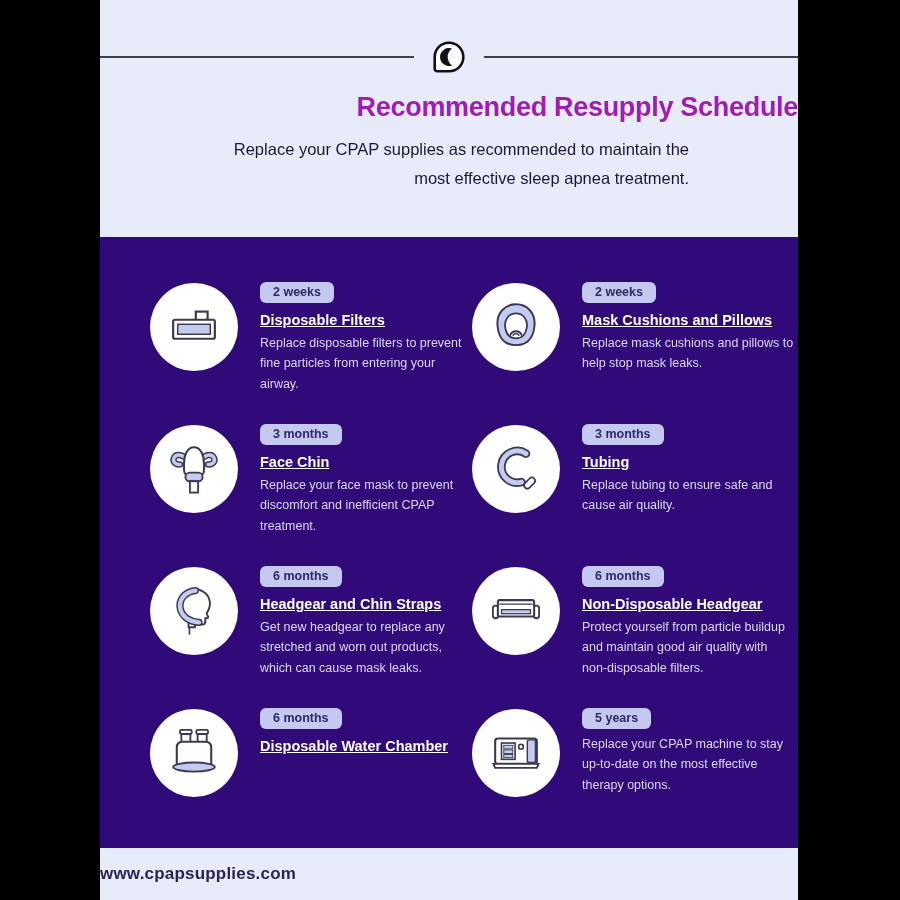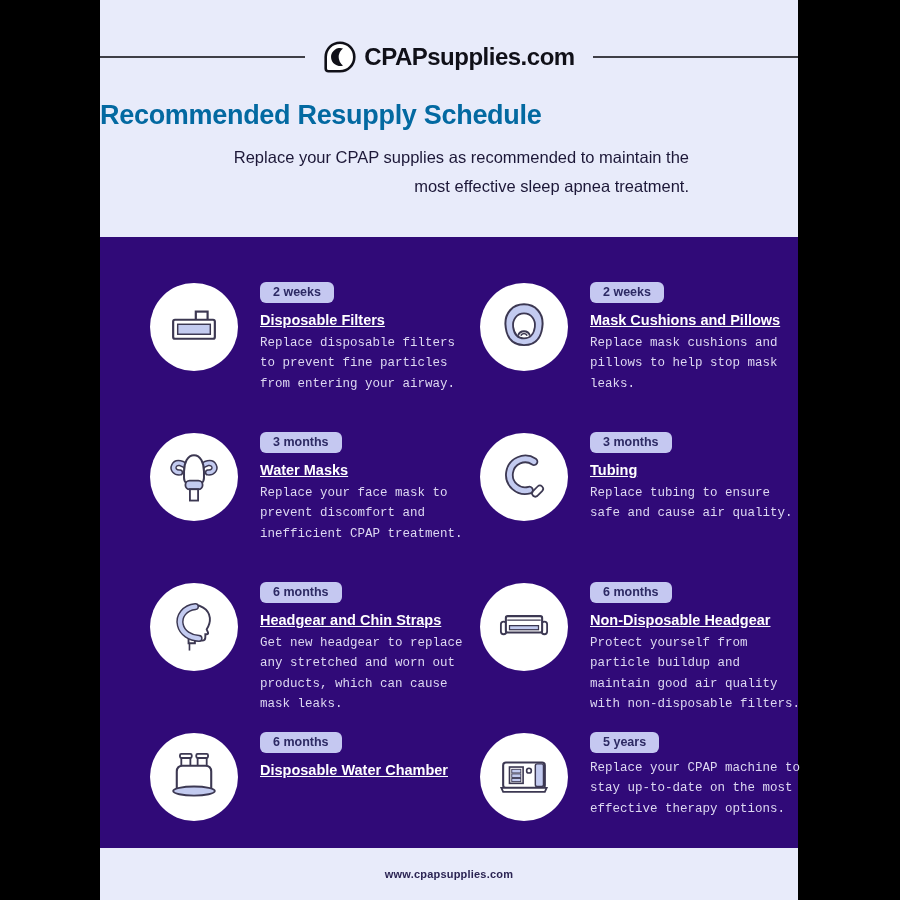--- a/index.html
+++ b/index.html
@@ -8,62 +8,61 @@
   .stage { position:relative; width:900px; height:900px; background:#000; }
   .page  { position:absolute; left:100px; top:0; width:698px; height:900px;
            background:#e8ebfa; display:flex; flex-direction:column; }
 
   
   .header { height:237px; }
   .logo-row { margin-top:40px; display:flex; align-items:center; }
   .rule { flex:1; height:2px; background:#3f3f46; }
   .logo { display:flex; align-items:center; gap:7px; margin:0 18px; }
   .logo-text { font-size:24px; font-weight:bold; color:#101018; letter-spacing:-0.5px; }
-  .title { margin-top:26px; text-align:left; font-size:27px; font-weight:bold;
-           color:#0369a1; letter-spacing:-0.3px; }
+  .title { margin-top:18px; text-align:right; font-size:27px; font-weight:bold;
+           color:#a21caf; letter-spacing:-0.3px; }
   .subtitle { margin:12px auto 0; width:480px; text-align:right; font-size:16.5px;
               line-height:1.75; color:#1d1838; }
 
   
   .main { height:611px; background:#300a78; }
   .grid { display:grid; grid-template-columns:322px 322px; grid-auto-rows:142px;
-          padding:44px 0 0 50px;gap:8px; }
+          padding:44px 0 0 50px; }
   .cell { display:flex; align-items:flex-start; gap:22px; }
   .icon-circle { width:88px; height:88px; border-radius:50%; background:#fff;
                  flex:0 0 88px; display:flex; align-items:center; justify-content:center;
                  margin-top:2px; }
   .cell-text { width:216px; padding-top:1px; }
   .badge { display:inline-block; background:#c5c8f1; color:#2d2a64;
            font-size:12.5px; font-weight:bold; padding:3px 13px 4px;
            border-radius:6px; }
   .cell-title { margin-top:9px; font-size:14.5px; font-weight:bold; color:#ffffff;text-decoration:underline; }
-  .cell-desc  { margin-top:5px; font-size:12.5px; line-height:1.62; color:#ddd8f2;font-family:Liberation Mono, monospace; }
+  .cell-desc  { margin-top:5px; font-size:12.5px; line-height:1.62; color:#ddd8f2; }
 
   
-  .footer { flex:1; display:flex; align-items:center; justify-content:center;
-            background:#e8ebfa; font-size:11px; font-weight:bold; color:#2b2453;
+  .footer { flex:1; display:flex; align-items:center; justify-content:flex-start;
+            background:#e8ebfa; font-size:17px; font-weight:bold; color:#2b2453;
             letter-spacing:0.2px; }
 
   svg { display:block; }
 </style>
 </head>
 <body>
 
 <div class="stage">
   <div class="page">
 
     <div class="header">
       <div class="logo-row">
         <div class="rule"></div>
         <div class="logo">
           <svg width="34" height="34" viewBox="0 0 34 34">
             <path d="M17 2.7 C25 2.7 31.3 9 31.3 17 C31.3 25 25 31.3 17 31.3 L5.6 31.3 C3.7 31.3 2.7 30.3 2.7 28.4 L2.7 17 C2.7 9 9 2.7 17 2.7 Z" fill="#ffffff" stroke="#101018" stroke-width="2.6"></path>
             <path d="M20 8.5 A9 9 0 1 0 20 25.5 A10.5 10.5 0 0 1 20 8.5 Z" fill="#101018"></path>
           </svg>
-          <span class="logo-text">CPAPsupplies.com</span>
         </div>
         <div class="rule"></div>
       </div>
       <div class="title">Recommended Resupply Schedule</div>
       <div class="subtitle">Replace your CPAP supplies as recommended to maintain the most effective sleep apnea treatment.</div>
     </div>
 
     <div class="main">
       <div class="grid">
 
@@ -105,21 +104,21 @@
               <path d="M26 23 C20 16 12.5 14.5 10 19.5 C8 23.5 11.5 27.5 16.5 27" fill="none" stroke="#c3cbf0" stroke-width="3.8" stroke-linecap="round"></path>
               <path d="M38 23 C44 16 51.5 14.5 54 19.5 C56 23.5 52.5 27.5 47.5 27" fill="none" stroke="#3c3852" stroke-width="7" stroke-linecap="round"></path>
               <path d="M38 23 C44 16 51.5 14.5 54 19.5 C56 23.5 52.5 27.5 47.5 27" fill="none" stroke="#c3cbf0" stroke-width="3.8" stroke-linecap="round"></path>
               <path d="M32 8 C39 8 43 16 43 26 L43 33 C43 38 38.5 41 32 41 C25.5 41 21 38 21 33 L21 26 C21 16 25 8 32 8 Z" fill="#fff" stroke="#3c3852" stroke-width="2.2"></path>
               <rect x="22.5" y="36" width="19" height="9.5" rx="4.7" fill="#c3cbf0" stroke="#3c3852" stroke-width="2"></rect>
               <rect x="27.5" y="45.5" width="9" height="12.5" fill="#fff" stroke="#3c3852" stroke-width="2"></rect>
             </svg>
           </div>
           <div class="cell-text">
             <span class="badge">3 months</span>
-            <div class="cell-title">Water Masks</div>
+            <div class="cell-title">Face Chin</div>
             <div class="cell-desc">Replace your face mask to prevent discomfort and inefficient CPAP treatment.</div>
           </div>
         </div>
 
         <div class="cell">
           <div class="icon-circle">
             <svg width="58" height="58" viewBox="0 0 64 64">
               <path d="M43 15 A17.5 17.5 0 1 0 38 46.5" fill="none" stroke="#3c3852" stroke-width="9.5" stroke-linecap="round"></path>
               <path d="M43 15 A17.5 17.5 0 1 0 38 46.5" fill="none" stroke="#c3cbf0" stroke-width="5.5" stroke-linecap="round"></path>
               <path d="M44.5 50 L49.5 45" stroke="#3c3852" stroke-width="9" stroke-linecap="round"></path>

